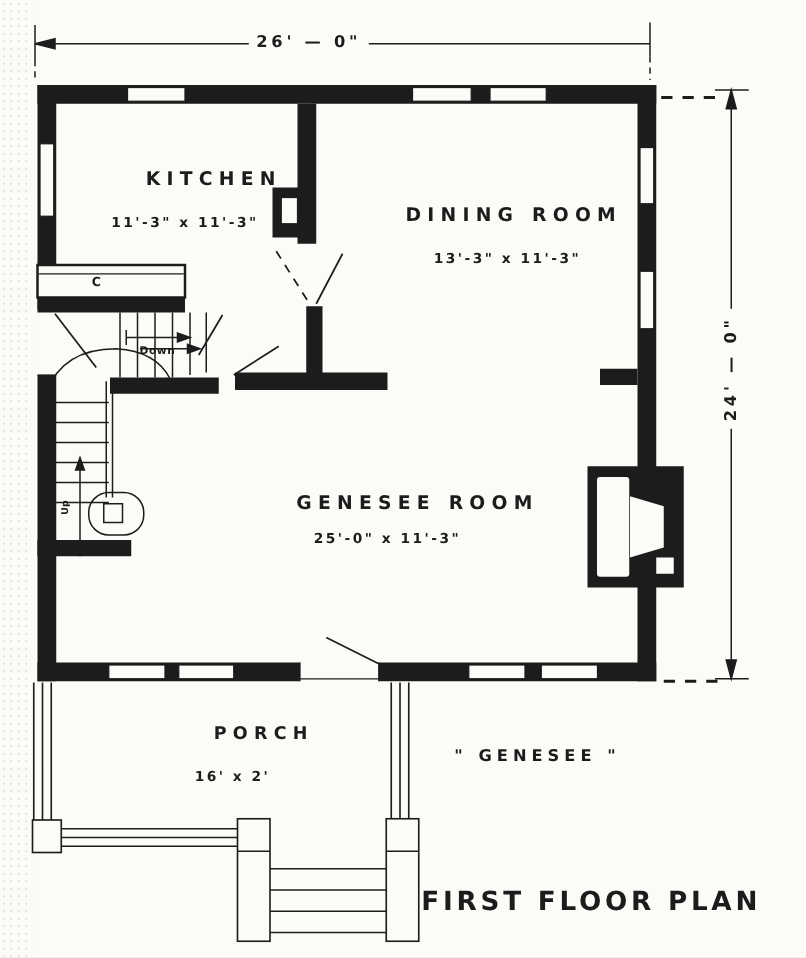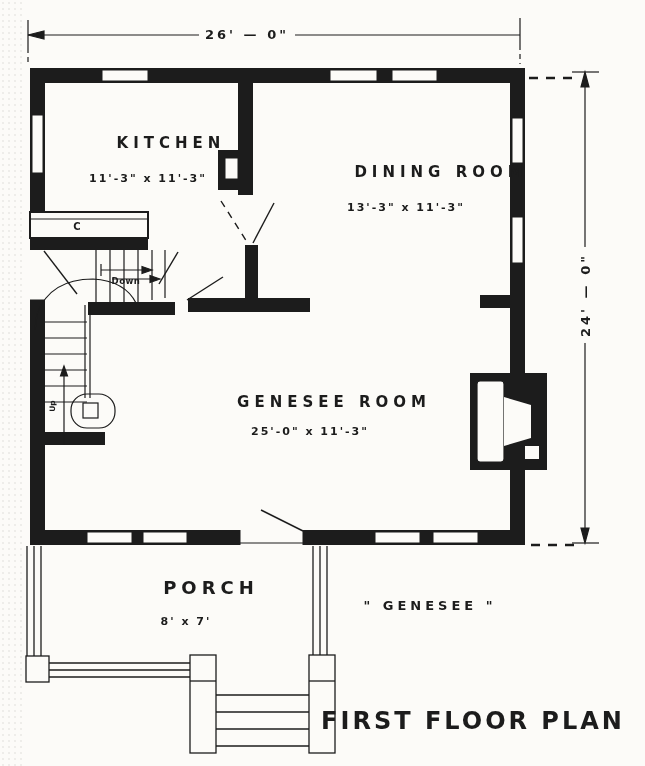--- a/index.html
+++ b/index.html
@@ -15,21 +15,21 @@
   svg{position:absolute;left:0;top:0;}
   .lbl{position:absolute;transform:translate(-50%,-50%);white-space:nowrap;
        color:#1c1c1c;text-align:center;}
   .room-name{font-size:15px;letter-spacing:5px;font-weight:bold;padding-left:42px;}
   .room-size{font-size:11px;letter-spacing:2px;font-weight:bold;}
   .dim{font-size:13px;letter-spacing:3px;font-weight:bold;background:#fcfbf8;padding:0 6px;}
   .dim-v{transform:translate(-50%,-50%) rotate(-90deg);}
   .tiny{font-size:8.5px;font-weight:bold;letter-spacing:0.5px;margin-top:24px;}
   .up-lbl{transform:translate(-50%,-50%) rotate(-90deg);font-size:7.5px;font-weight:bold;}
   .house-name{font-size:13px;letter-spacing:4px;font-weight:bold;}
-  .plan-title{font-size:24px;letter-spacing:3px;font-weight:bold;}
+  .plan-title{font-size:21px;letter-spacing:3px;font-weight:bold;}
   .c-lbl{font-size:10px;font-weight:bold;}
 </style>
 </head>
 <body>
 
 <div id="canvas">
   <div class="texture"></div>
 
   <svg width="645" height="766" viewBox="0 0 645 766">
 
@@ -200,28 +200,28 @@
     </g>
   </svg>
 
   <div class="lbl dim" style="left:247px;top:34px;">26' — 0"</div>
 
   <div class="lbl dim dim-v" style="left:585px;top:295px;">24' — 0"</div>
 
   <div class="lbl room-name" style="left:150px;top:143px;">KITCHEN</div>
   <div class="lbl room-size" style="left:148px;top:178px;">11'-3" x 11'-3"</div>
 
-  <div class="lbl room-name" style="left:420px;top:172px;">DINING ROOM</div>
+  <div class="lbl room-name" style="left:390px;top:172px;">DINING ROOM</div>
   <div class="lbl room-size" style="left:406px;top:207px;">13'-3" x 11'-3"</div>
 
   <div class="lbl room-name" style="left:313px;top:402px;">GENESEE ROOM</div>
   <div class="lbl room-size" style="left:310px;top:431px;">25'-0" x 11'-3"</div>
 
-  <div class="lbl room-name" style="left:190px;top:587px;font-size:18px;">PORCH</div>
-  <div class="lbl room-size" style="left:186px;top:621px;">8' x 7'</div>
+  <div class="lbl room-name" style="left:190px;top:587px;font-size:14px;">PORCH</div>
+  <div class="lbl room-size" style="left:186px;top:621px;">16' x 2'</div>
 
   <div class="lbl tiny" style="left:126px;top:257px;">Down</div>
   <div class="lbl up-lbl" style="left:52px;top:406px;">Up</div>
 
   <div class="lbl c-lbl" style="left:77px;top:226px;">C</div>
 
   <div class="lbl house-name" style="left:430px;top:605px;">" GENESEE "</div>
 
   <div class="lbl plan-title" style="left:473px;top:721px;">FIRST FLOOR PLAN</div>
 </div>

